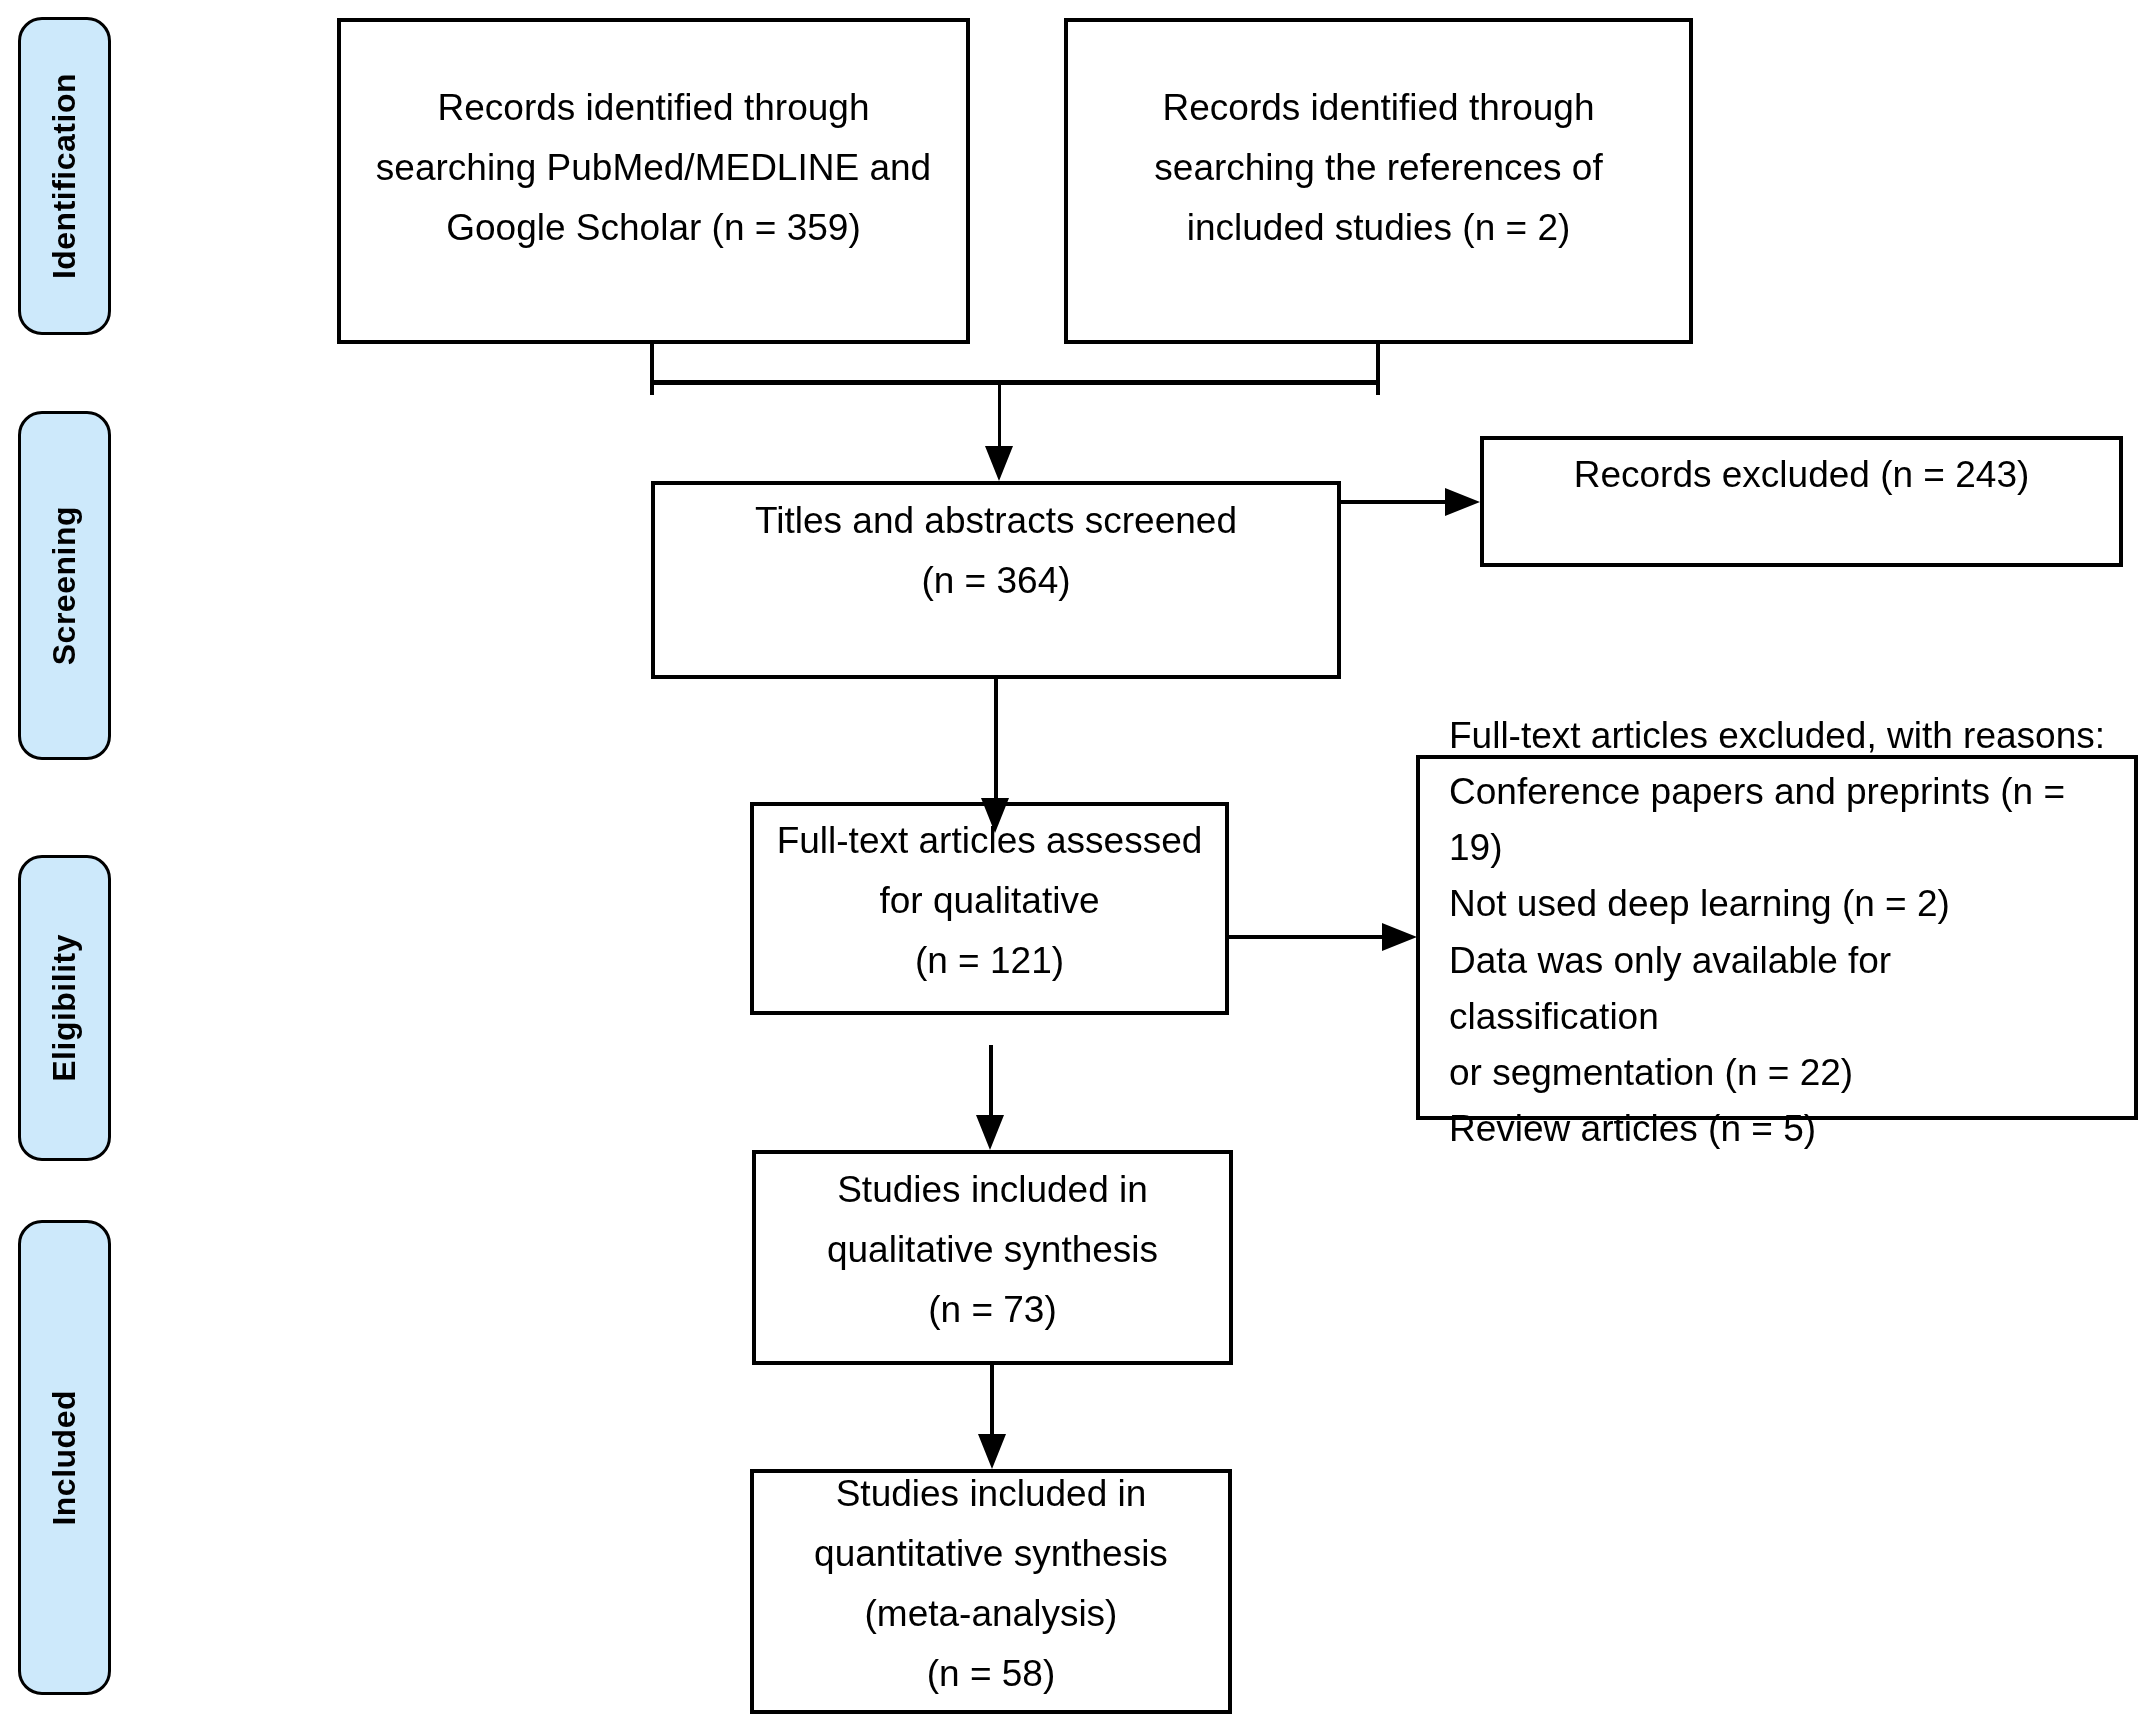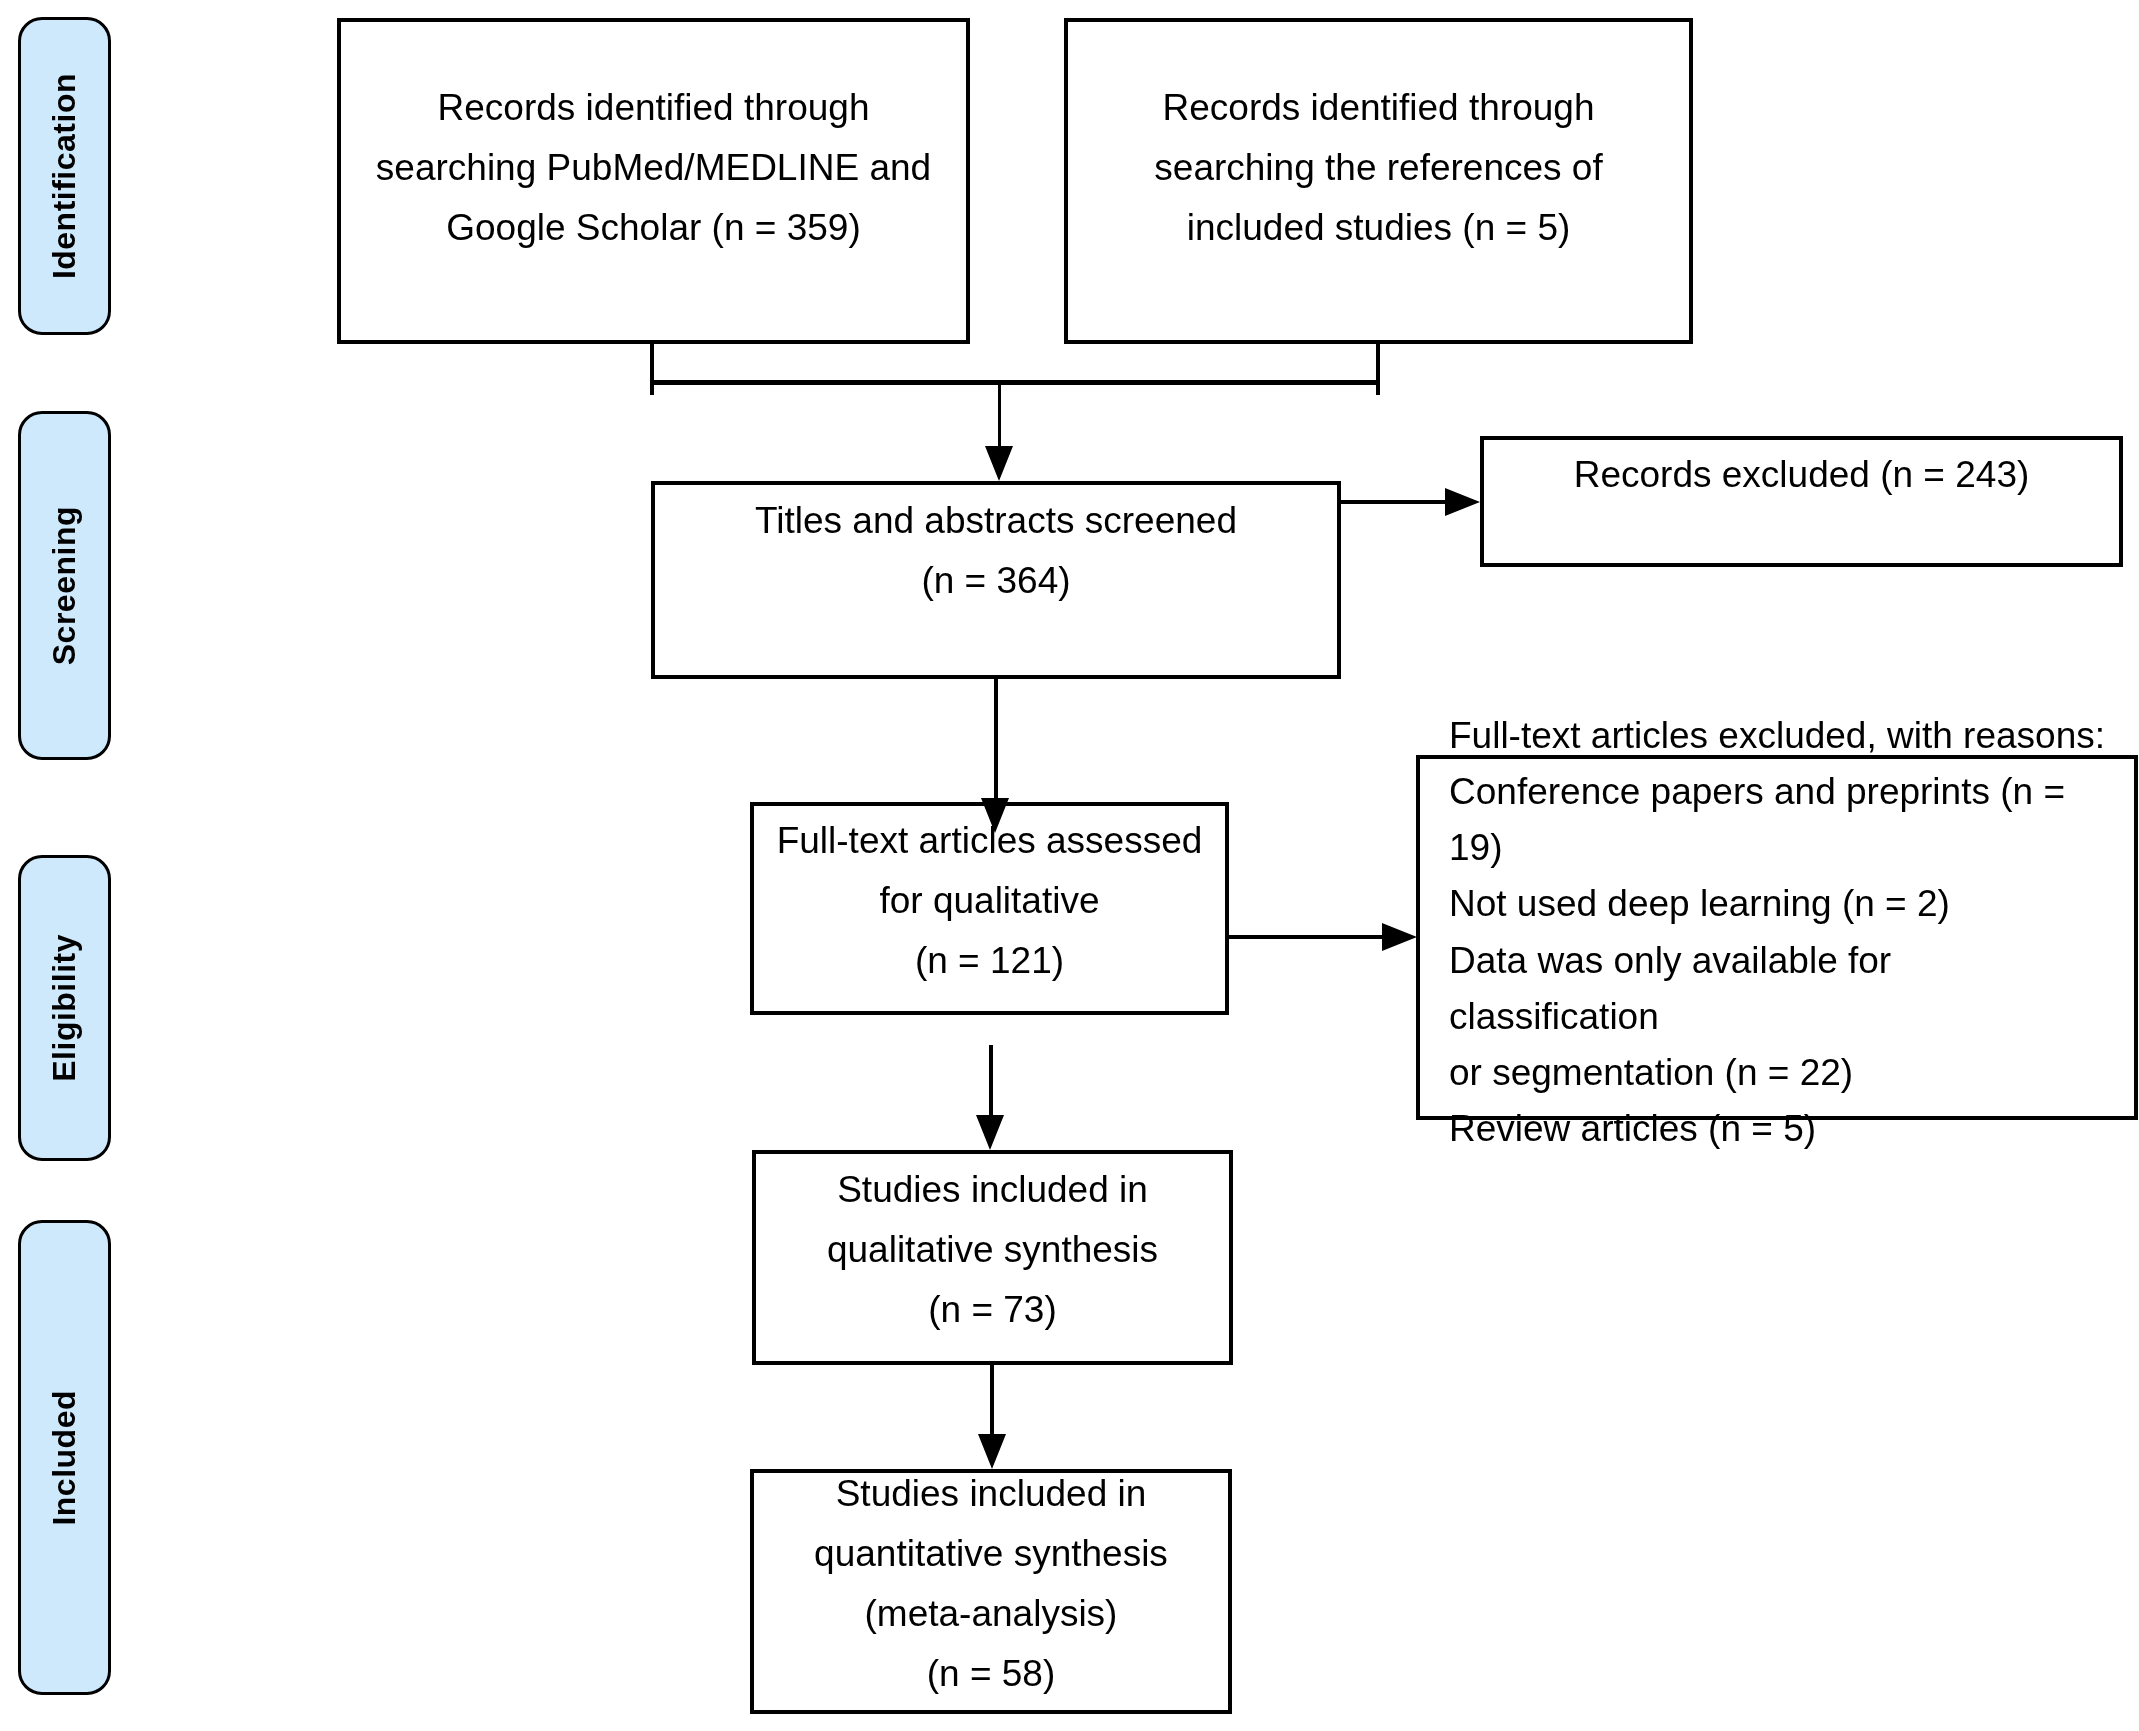--- a/index.html
+++ b/index.html
@@ -85,21 +85,21 @@
   </div>
 
   <div class="fbox" style="left: 337px; top: 18px; width: 633px; height: 326px; border-color: rgb(0, 0, 0);">
     <div class="tline">Records identified through</div>
     <div class="tline">searching PubMed/MEDLINE and</div>
     <div class="tline">Google Scholar (n = 359)</div>
   </div>
   <div class="fbox" style="left: 1064px; top: 18px; width: 629px; height: 326px; border-color: rgb(0, 0, 0);">
     <div class="tline">Records identified through</div>
     <div class="tline">searching the references of</div>
-    <div class="tline">included studies (n = 5)</div>
+    <div class="tline">included studies (n = 2)</div>
   </div>
 
   <div class="fbox" style="left: 651px; top: 481px; width: 690px; height: 198px; padding-bottom: 58px; border-color: rgb(0, 0, 0);">
     <div class="tline">Titles and abstracts screened</div>
     <div class="tline">(n = 364)</div>
   </div>
 
   <div class="fbox single-line" style="left: 1480px; top: 436px; width: 643px; height: 131px; border-color: rgb(0, 0, 0);">
     <div class="tline">Records excluded (n = 243)</div>
   </div>

